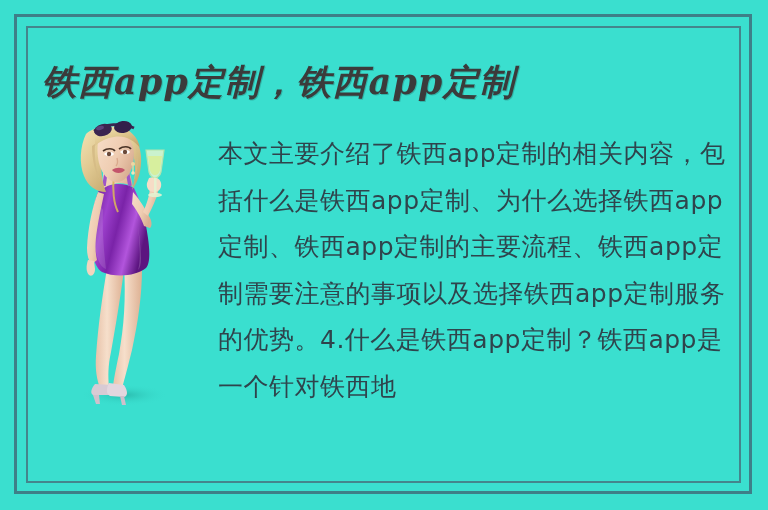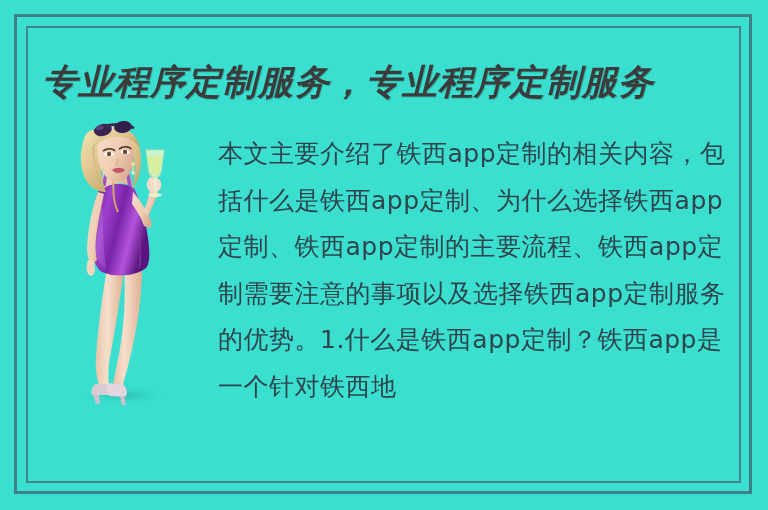--- a/index.html
+++ b/index.html
@@ -188,20 +188,20 @@
 
       <path d="M55 46 C56 50 56 52 54 54" stroke="#D9A98C" stroke-width="1.3" fill="none"></path>
       <path d="M50 58 C54 55 60 55 63 58 C60 62 53 62 50 58 Z" fill="#C3546B"></path>
 
       <circle cx="71" cy="52" r="2" fill="#EFD7A0"></circle>
       <path d="M71 54 L71 60" stroke="#EFD7A0" stroke-width="1.4"></path>
       <circle cx="71" cy="61" r="1.8" fill="#F4E3B8"></circle>
     </svg>
   </div>
 
-  <div class="body-copy">本文主要介绍了铁西app定制的相关内容，包括什么是铁西app定制、为什么选择铁西app定制、铁西app定制的主要流程、铁西app定制需要注意的事项以及选择铁西app定制服务的优势。1.什么是铁西app定制？铁西app是一个针对铁西地</div>
-
-  <div class="title">专业程序定制服务，专业程序定制服务</div>
+  <div class="body-copy">本文主要介绍了铁西app定制的相关内容，包括什么是铁西app定制、为什么选择铁西app定制、铁西app定制的主要流程、铁西app定制需要注意的事项以及选择铁西app定制服务的优势。4.什么是铁西app定制？铁西app是一个针对铁西地</div>
+
+  <div class="title">铁西app定制，铁西app定制</div>
 
   <div class="frame-inner"></div>
   <div class="frame-outer"></div>
 
 </div>
 
 </body></html>

